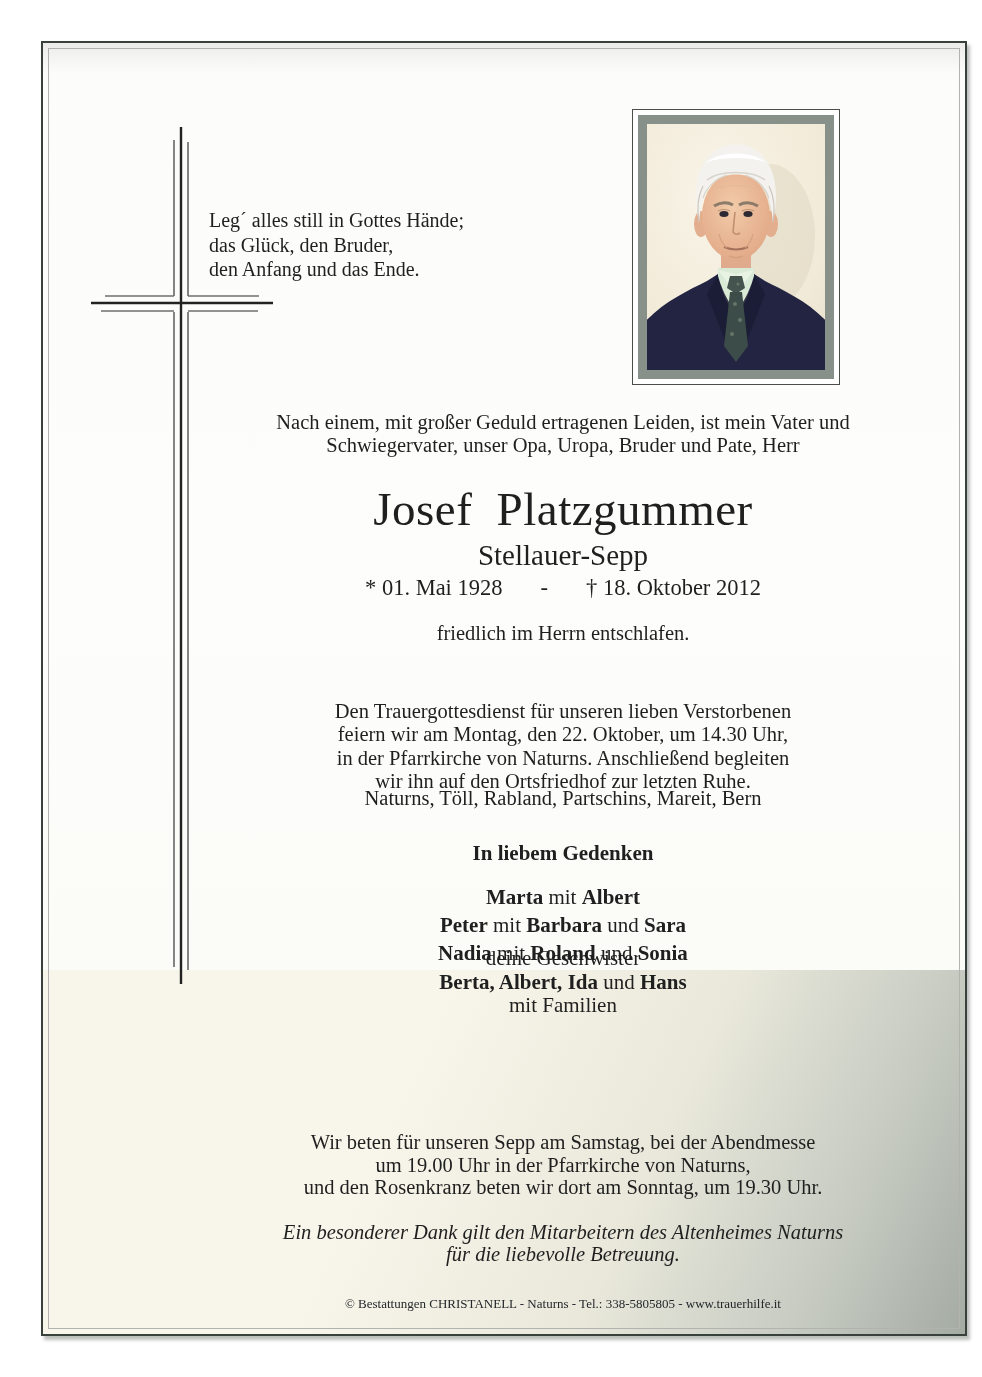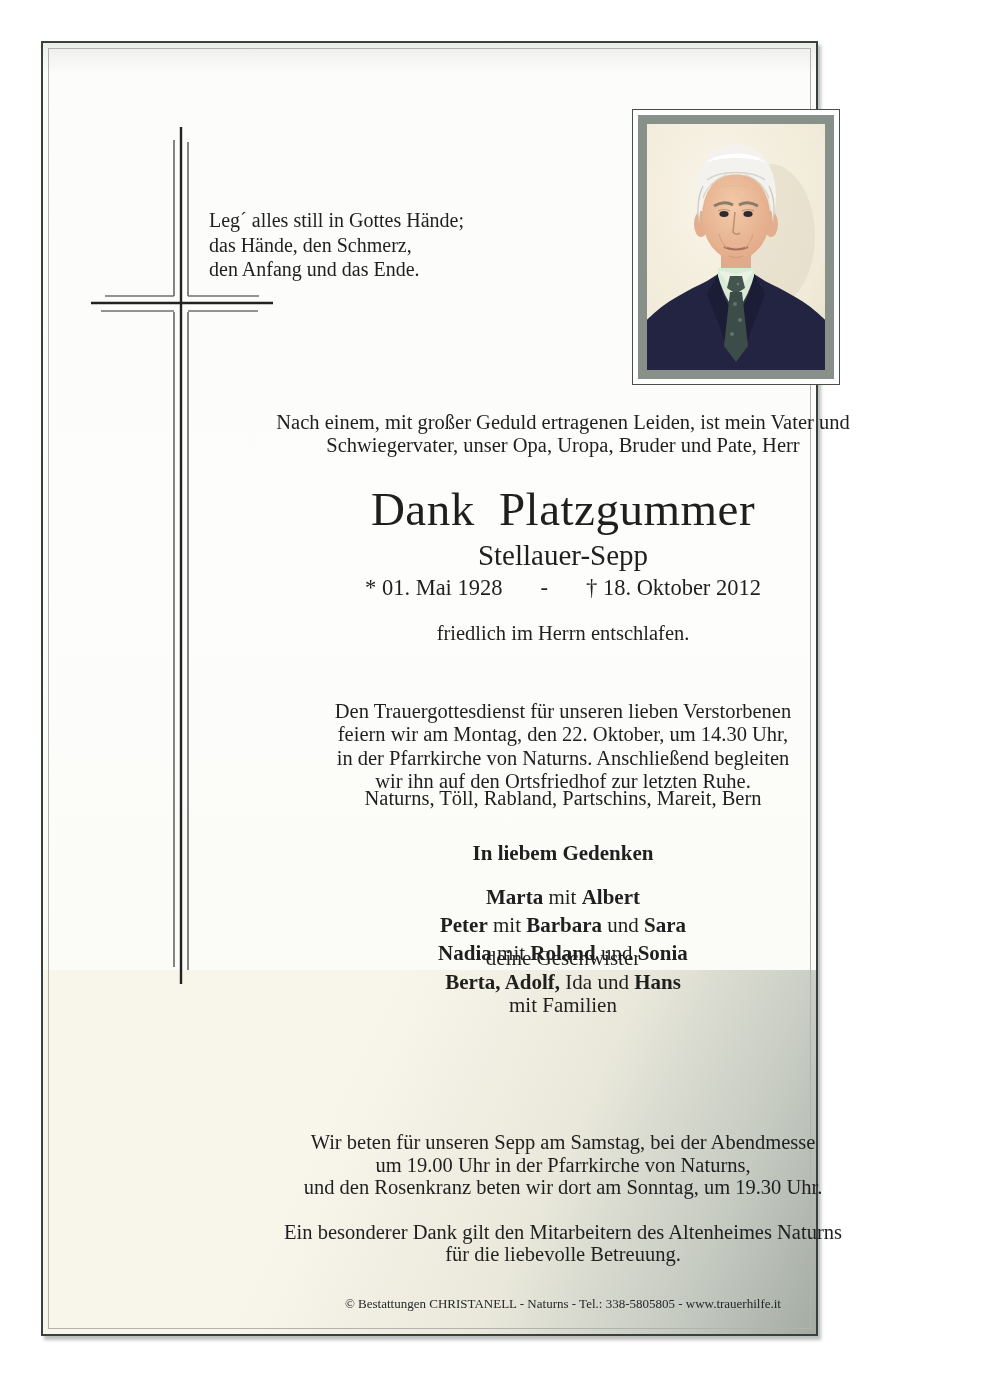--- a/index.html
+++ b/index.html
@@ -1,18 +1,18 @@
 <!DOCTYPE html>
 <html><head>
 <meta charset="utf-8">
 <style>
   html,body{margin:0;padding:0;background:#ffffff;}
   .page{position:relative;width:982px;height:1377px;background:#ffffff;overflow:hidden;
         font-family:"Liberation Serif","DejaVu Serif",serif;color:#1f1f1f;}
-  .card{position:absolute;left:41px;top:41px;width:777px;height:1295px;box-sizing:border-box;
+  .card{position:absolute;left:41px;top:41px;width:926px;height:1295px;box-sizing:border-box;
         border:2px solid #39413d;background:#22c55e;
         box-shadow:3px 4px 3px rgba(110,115,110,.45);}
   .bg-top{position:absolute;left:0;top:0;right:0;height:927px;
         background:linear-gradient(180deg,#ececea 0px,#fcfcfa 30px,#fdfdfc 60%,#fbfbf7 100%);}
   .bg-bottom{position:absolute;left:0;top:927px;right:0;bottom:0;
         background:linear-gradient(115deg,#f8f6ea 38%,#e9e8db 64%,#c3c8bf 86%,#a4aba3 100%);}
   .inner-frame{position:absolute;inset:5px;border:1px solid #b2b2ae;pointer-events:none;}
   .cross{position:absolute;left:39px;top:74px;}
   .txt{position:absolute;left:210px;width:620px;text-align:center;}
   .quote{position:absolute;left:166px;width:500px;top:165px;font-size:20px;line-height:24.5px;}
@@ -21,21 +21,21 @@
   .nickname{top:496px;font-size:29px;line-height:32px;}
   .dates{top:532px;font-size:22.5px;line-height:26px;display:flex;justify-content:center;gap:38px;}
   .passed{top:579px;font-size:20.5px;line-height:23px;}
   .service{top:657px;font-size:20.5px;line-height:23.3px;}
   .places{top:744px;font-size:20.5px;line-height:23px;}
   .mem-heading{top:799px;font-size:21px;font-weight:bold;line-height:23px;}
   .family{top:840px;font-size:21px;line-height:28px;}
   .siblings{top:904px;font-size:21px;line-height:23.5px;}
   .extended{top:1018px;font-size:20.5px;line-height:23px;}
   .prayer{top:1088px;font-size:20.5px;line-height:22.5px;}
-  .thanks{top:1178px;font-size:20.5px;line-height:22px;}
+  .thanks{top:1178px;font-size:20.5px;line-height:22px;font-style:italic;}
   .footer{top:1252px;font-size:13px;line-height:18px;color:#23272a;}
   .photo-frame{position:absolute;left:589px;top:66px;width:208px;height:276px;box-sizing:border-box;
         background:#ffffff;border:1px solid #4a4d48;padding:5px;}
   .photo-mat{width:100%;height:100%;box-sizing:border-box;border:9px solid #87918a;background:#f2ecdd;overflow:hidden;}
   .photo-mat svg{display:block;width:100%;height:100%;}
 </style>
 </head>
 <body>
 
 <div class="page">
@@ -120,30 +120,30 @@
           <path d="M82,132 Q89,135 96,132" stroke="#cc9a79" stroke-width="1.2" fill="none" opacity="0.8"></path>
           <path d="M72,110 Q74,119 80,124" stroke="#d3a081" stroke-width="1.2" fill="none" opacity="0.85"></path>
           <path d="M106,110 Q104,119 98,124" stroke="#d3a081" stroke-width="1.2" fill="none" opacity="0.85"></path>
           <path d="M70,64 Q89,59 108,64" stroke="#e2b894" stroke-width="1.2" fill="none" opacity="0.8"></path>
         </svg>
       </div>
     </div>
 
     <div class="quote">
       <div>Leg´ alles still in Gottes Hände;</div>
-      <div>das Hände, den Schmerz,</div>
+      <div>das Glück, den Bruder,</div>
       <div>den Anfang und das Ende.</div>
     </div>
 
     <div class="txt intro">
       <div>Nach einem, mit großer Geduld ertragenen Leiden, ist mein Vater und</div>
       <div>Schwiegervater, unser Opa, Uropa, Bruder und Pate, Herr</div>
     </div>
 
-    <div class="txt name">Dank Platzgummer</div>
+    <div class="txt name">Josef Platzgummer</div>
     <div class="txt nickname">Stellauer-Sepp</div>
 
     <div class="txt dates">
       <span>* 01. Mai 1928</span>
       <span>-</span>
       <span>† 18. Oktober 2012</span>
     </div>
 
     <div class="txt passed">friedlich im Herrn entschlafen.</div>
 
@@ -159,21 +159,21 @@
     <div class="txt mem-heading">In liebem Gedenken</div>
 
     <div class="txt family">
       <div><span style="font-weight: bold;">Marta</span><span> mit </span><span style="font-weight: bold;">Albert</span></div>
       <div><span style="font-weight: bold;">Peter</span><span> mit </span><span style="font-weight: bold;">Barbara</span><span> und </span><span style="font-weight: bold;">Sara</span></div>
       <div><span style="font-weight: bold;">Nadia</span><span> mit </span><span style="font-weight: bold;">Roland</span><span> und </span><span style="font-weight: bold;">Sonia</span></div>
     </div>
 
     <div class="txt siblings">
       <div>deine Geschwister</div>
-      <div><span style="font-weight: bold;">Berta, </span><span style="font-weight: bold;">Adolf, </span><span style="font-weight: normal;">Ida</span><span> und </span><span style="font-weight: bold;">Hans</span></div>
+      <div><span style="font-weight: bold;">Berta, </span><span style="font-weight: bold;">Albert, </span><span style="font-weight: bold;">Ida</span><span> und </span><span style="font-weight: bold;">Hans</span></div>
       <div>mit Familien</div>
     </div>
 
 
     <div class="txt prayer">
       <div>Wir beten für unseren Sepp am Samstag, bei der Abendmesse</div>
       <div>um 19.00 Uhr in der Pfarrkirche von Naturns,</div>
       <div>und den Rosenkranz beten wir dort am Sonntag, um 19.30 Uhr.</div>
     </div>
 

